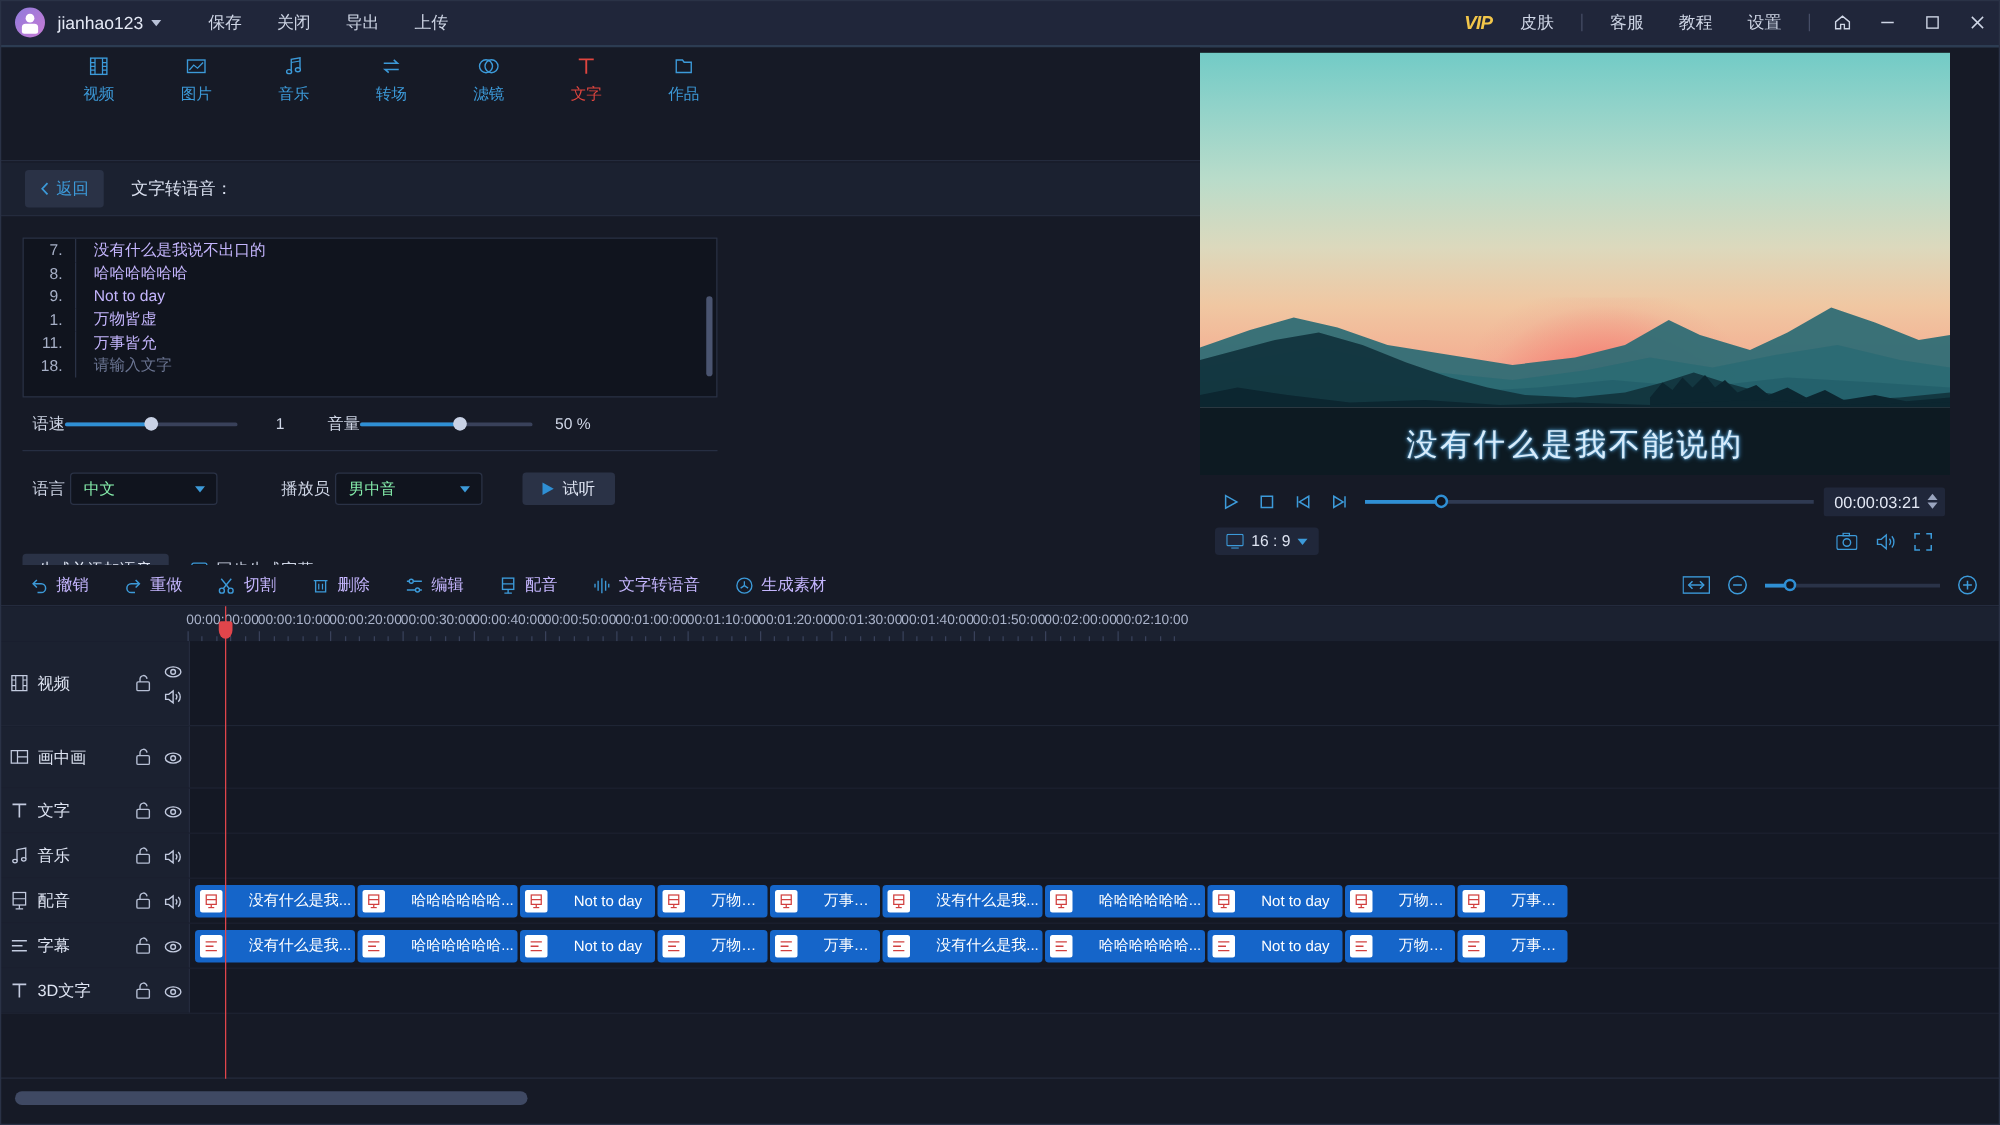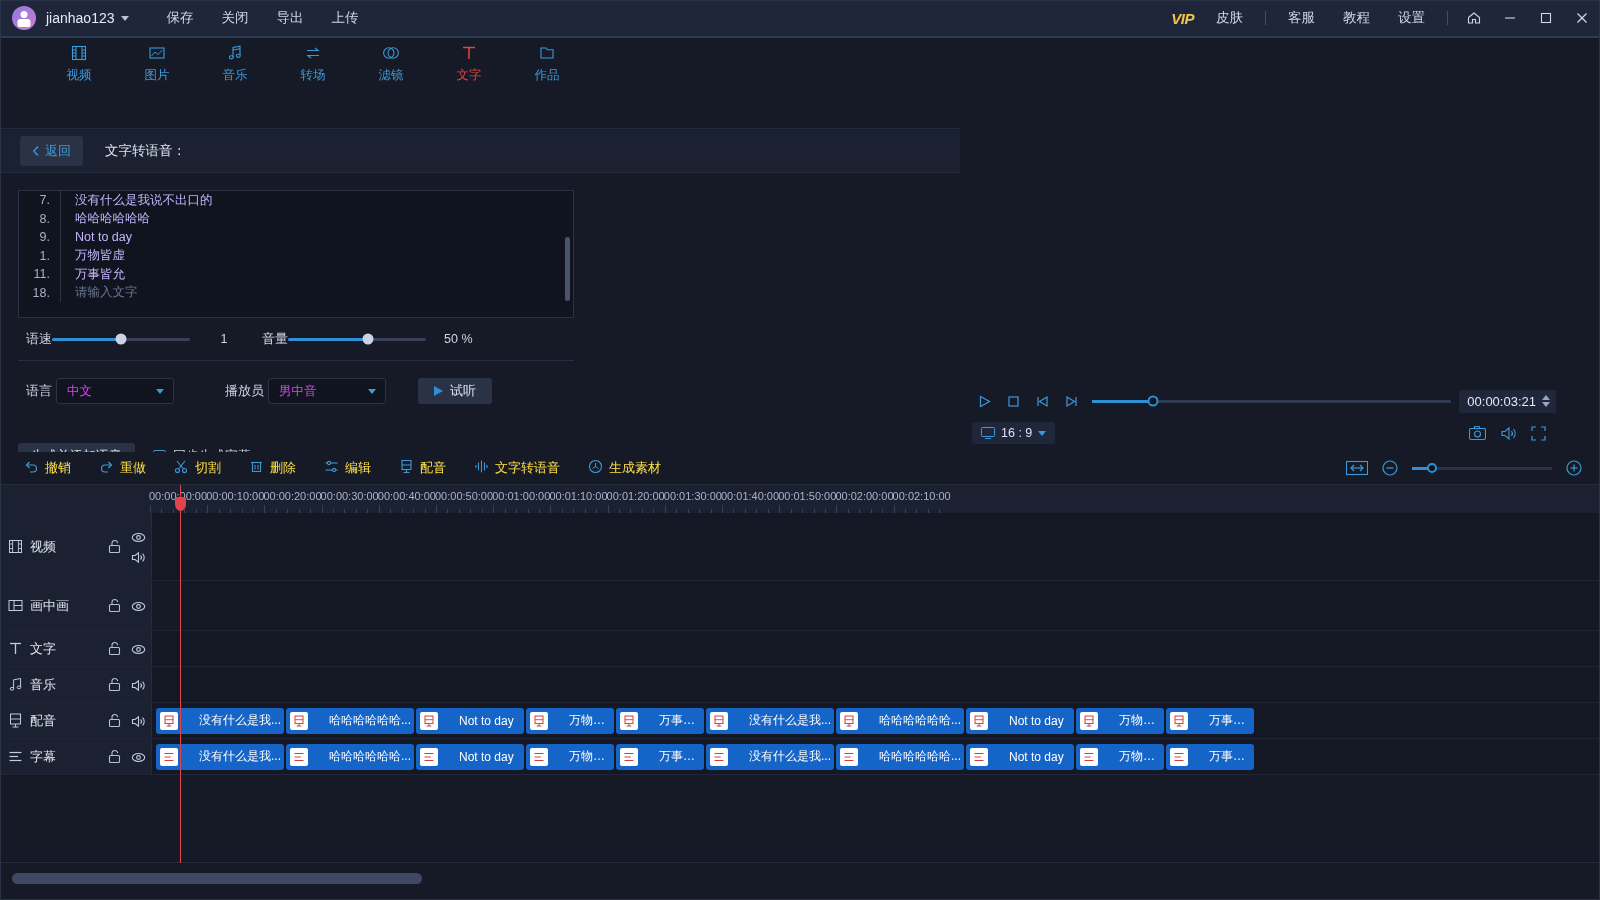--- a/index.html
+++ b/index.html
@@ -105,21 +105,21 @@
     width: 11px; height: 11px; border-radius: 50%; background: #c9d2e6; cursor: pointer;
   }
   .sl-val { font-size: 12.5px; color: #cfd6e6; }
   .panel-hr { position: absolute; left: 18px; top: 322px; width: 556px; height: 1px; background: #262e42; }
 
   
   .selrow { position: absolute; left: 18px; top: 340px; display: flex; align-items: center; }
   .sel {
     position: relative; background: #10141e; border: 1px solid #2a3246; border-radius: 3px;
     height: 26px; display: flex; align-items: center; padding: 0 10px; font-size: 12.5px;
-    color: #d946ef; cursor: pointer;
+    color: #86efac; cursor: pointer;
   }
   .sel .svcaret {
     position: absolute; right: 9px; top: 50%; margin-top: -2px;
     width: 0; height: 0; border-left: 4px solid transparent; border-right: 4px solid transparent;
     border-top: 5px solid #3c9ad9;
   }
   .btn-preview {
     background: #2a3246; border: none; border-radius: 3px; height: 26px;
     display: flex; align-items: center; gap: 7px; padding: 0 16px; cursor: pointer;
     color: #dde3f1; font-size: 13px; font-family: inherit;
@@ -192,21 +192,21 @@
     gap: 6px; padding: 0 9px; margin-left: 12px; cursor: pointer; font-size: 12.5px; color: #dde3f1;
   }
   .pbbar2 .right-icons { margin-left: auto; display: flex; gap: 14px; margin-right: 14px; }
 
   
   .tl-toolbar {
     position: absolute; left: 0; top: 452px; width: 1600px; height: 32px;
     background: #161a26; display: flex; align-items: center;
   }
   .tlt-item {
-    display: flex; gap: 6px; color: #fde047; font-size: 13px;
+    display: flex; align-items: center; gap: 6px; color: #c4b5fd; font-size: 13px;
     padding: 4px 10px; cursor: pointer; margin-left: 8px;
   }
   .tlt-item:first-child { margin-left: 14px; }
   .tlt-right { margin-left: auto; display: flex; align-items: center; gap: 14px; margin-right: 18px; }
   .zoom-track { position: relative; width: 140px; height: 3px; background: #2a3348; }
   .zoom-fill { position: absolute; left: 0; top: 0; height: 3px; background: #2f8fd4; }
   .zoom-knob {
     position: absolute; top: 50%; transform: translate(-50%,-50%); width: 10px; height: 10px;
     border-radius: 50%; border: 2.5px solid #2f8fd4; background: #10141e; cursor: pointer;
   }
@@ -461,20 +461,34 @@
 
     <div class="genrow">
       <button class="btn-generate">生成并添加语音</button>
       <div class="chk-wrap">
         <span class="chk"></span>
         <span class="chk-lbl">同步生成字幕</span>
       </div>
     </div>
   </div>
 
+  <div class="preview">
+    <div class="sky" style="background:linear-gradient(to bottom,#72cbc6 0%,#8fd2c9 12%,#b9dcca 30%,#dcd9bd 46%,#f0c7a2 60%,#f3b194 72%,#ef9e95 80%,#d68d96 87%,#9c7b94 93%,#5d6f84 98%);"></div>
+    <div class="sun-glow"></div>
+    <svg class="ridge" style="bottom:54px" width="600" height="120" viewBox="0 0 600 120" preserveAspectRatio="none">
+      <path d="M0,72 L40,58 L75,48 L110,56 L150,70 L200,78 L250,86 L300,80 L340,70 L375,50 L400,62 L440,74 L470,60 L505,40 L540,52 L575,66 L600,62 L600,120 L0,120 Z" fill="#2f6d75" opacity="0.95"></path>
+      <path d="M0,88 L50,80 L95,72 L140,82 L190,92 L250,98 L310,90 L360,80 L410,88 L460,78 L510,70 L560,82 L600,88 L600,120 L0,120 Z" fill="#2b6a73" opacity="0.9"></path>
+      <path d="M0,100 L60,94 L130,100 L200,108 L270,104 L330,98 L400,104 L470,96 L540,100 L600,104 L600,120 L0,120 Z" fill="#24606b" opacity="0.9"></path>
+      <path d="M0,82 L30,74 L60,66 L95,60 L130,70 L165,84 L200,96 L230,104 L260,110 L300,112 L340,108 L370,100 L395,92 L420,100 L450,108 L480,112 L520,114 L560,112 L600,108 L600,120 L0,120 Z" fill="#13363f" opacity="0.97"></path>
+      <path d="M360,112 L370,100 L378,106 L386,96 L394,104 L404,94 L412,104 L420,98 L430,108 L445,102 L455,110 L470,104 L485,112 L500,106 L515,114 L540,110 L565,115 L600,112 L600,120 L360,120 Z" fill="#0c2630"></path>
+      <path d="M0,110 L30,104 L70,110 L120,116 L180,114 L240,118 L300,116 L360,118 L440,114 L520,118 L600,116 L600,120 L0,120 Z" fill="#0c2630"></path>
+    </svg>
+    <div class="subtitle-band"></div>
+    <div class="subtitle-text">没有什么是我不能说的</div>
+  </div>
 
   <div class="pbbar">
     <div class="pb-icon" style="margin-left:10px">
       <svg width="15" height="15" viewBox="0 0 15 15">
           <polygon points="3.5,2.5 12.5,7.5 3.5,12.5" fill="none" stroke="#3c9ad9" stroke-width="1.2"></polygon>
         </svg>
     </div>
     <div class="pb-icon">
       <svg width="15" height="15" viewBox="0 0 15 15">
           <rect x="3" y="3" width="9" height="9" fill="none" stroke="#3c9ad9" stroke-width="1.2"></rect>
@@ -1108,20 +1122,46 @@
                 <svg width="12" height="12" viewBox="0 0 12 12">
                   <line x1="1.5" y1="2.5" x2="10.5" y2="2.5" stroke="#d1403f" stroke-width="1.1"></line>
                   <line x1="1.5" y1="6" x2="7.8" y2="6" stroke="#d1403f" stroke-width="1.1"></line>
                   <line x1="1.5" y1="9.5" x2="10.5" y2="9.5" stroke="#d1403f" stroke-width="1.1"></line>
                 </svg>
               </span>
               <span class="clip-lbl">万事皆允</span>
             </div>
           </div>
         </div>
+        <div class="track-row" style="height: 36px;">
+          <div class="track-head">
+            <span class="th-icon">
+              <svg width="17" height="17" viewBox="0 0 17 17">
+                <line x1="3" y1="3.5" x2="14" y2="3.5" stroke="currentColor" stroke-width="1.3"></line>
+                <line x1="8.5" y1="3.5" x2="8.5" y2="14" stroke="currentColor" stroke-width="1.3"></line>
+              </svg>
+            </span>
+            <span class="th-name">3D文字</span>
+            <span class="th-lock">
+              <svg width="13" height="15" viewBox="0 0 13 15">
+                <rect x="1.5" y="6.5" width="10" height="7" rx="1" fill="none" stroke="#b6bfd4" stroke-width="1.1"></rect>
+                <path d="M4,6.5 V4.4 a2.8,2.8 0 0 1 5.6,-0.3" fill="none" stroke="#b6bfd4" stroke-width="1.1"></path>
+              </svg>
+            </span>
+            <span class="th-eyes">
+              <span>
+                <svg width="15" height="15" viewBox="0 0 15 15">
+                  <ellipse cx="7.5" cy="7.5" rx="6.2" ry="4" fill="none" stroke="#c3cbdf" stroke-width="1.1"></ellipse>
+                  <circle cx="7.5" cy="7.5" r="1.9" fill="none" stroke="#c3cbdf" stroke-width="1.1"></circle>
+                </svg>
+              </span>
+            </span>
+          </div>
+          <div class="track-body"></div>
+        </div>
       </div>
     <div class="playhead" style="left:180px; height:378px;">
       <div class="playhead-head"></div>
     </div>
   </div>
 
   <div class="hscroll-area">
     <div class="hscroll"></div>
   </div>
 

